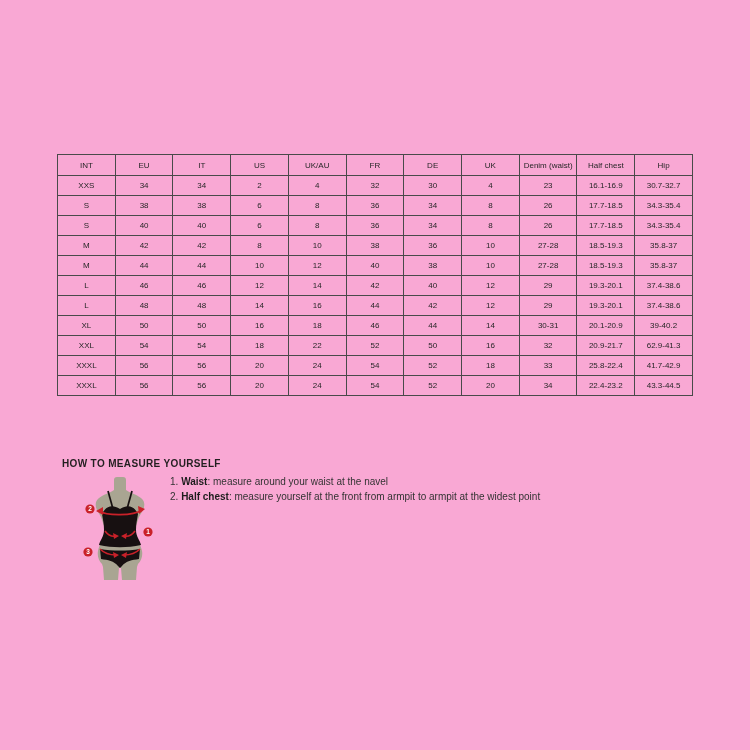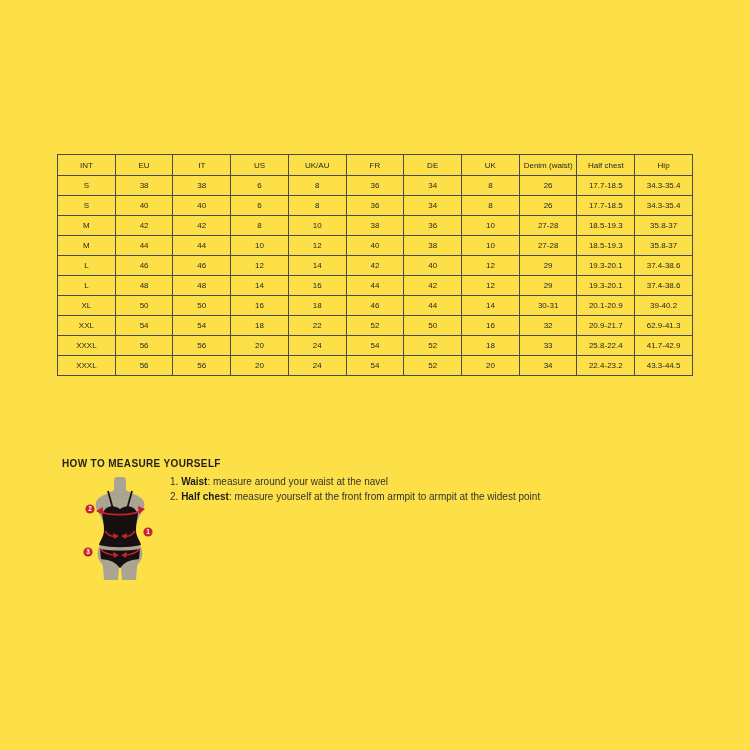--- a/index.html
+++ b/index.html
@@ -1,17 +1,17 @@
 <!DOCTYPE html>
 <html><head>
 <meta charset="utf-8">
 <style>
   html,body{margin:0;padding:0;background:#fff;}
   #screen{
-    position:relative;width:750px;height:750px;background:#fde047;
+    position:relative;width:750px;height:750px;background:#f9a8d4;
     font-family:"Liberation Sans",sans-serif;color:#2a2a2a;overflow:hidden;
   }
   
   .size-table-wrap{position:absolute;left:57px;top:154px;width:636px;}
   table.size-table{
     width:636px;border-collapse:collapse;table-layout:fixed;
   }
   table.size-table th,table.size-table td{
     border:1px solid #4a4a4a;
     font-size:8px;font-weight:400;color:#262626;
@@ -45,20 +45,33 @@
             <th>UK/AU</th>
             <th>FR</th>
             <th>DE</th>
             <th>UK</th>
             <th>Denim (waist)</th>
             <th>Half chest</th>
             <th>Hip</th>
           </tr>
       </thead>
       <tbody>
+          <tr>
+            <td>XXS</td>
+            <td>34</td>
+            <td>34</td>
+            <td>2</td>
+            <td>4</td>
+            <td>32</td>
+            <td>30</td>
+            <td>4</td>
+            <td>23</td>
+            <td>16.1-16.9</td>
+            <td>30.7-32.7</td>
+          </tr>
           <tr>
             <td>S</td>
             <td>38</td>
             <td>38</td>
             <td>6</td>
             <td>8</td>
             <td>36</td>
             <td>34</td>
             <td>8</td>
             <td>26</td>

